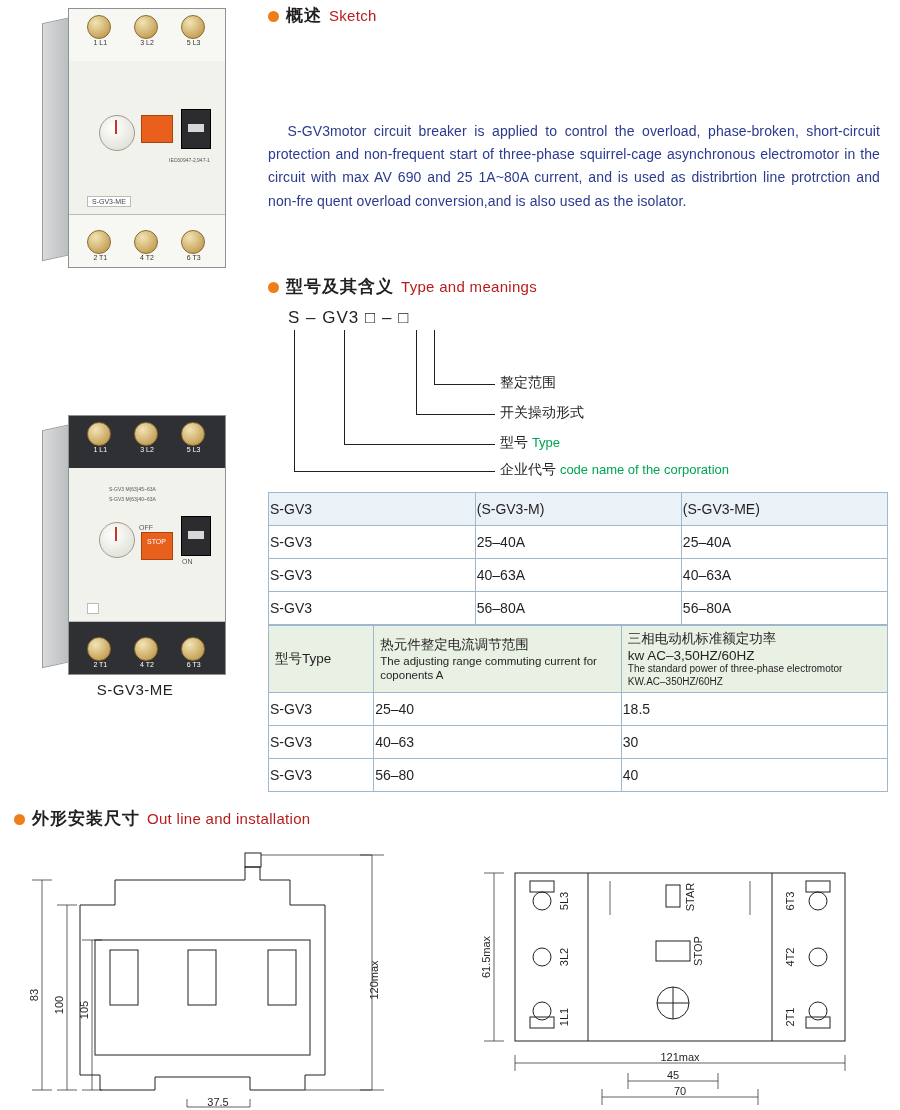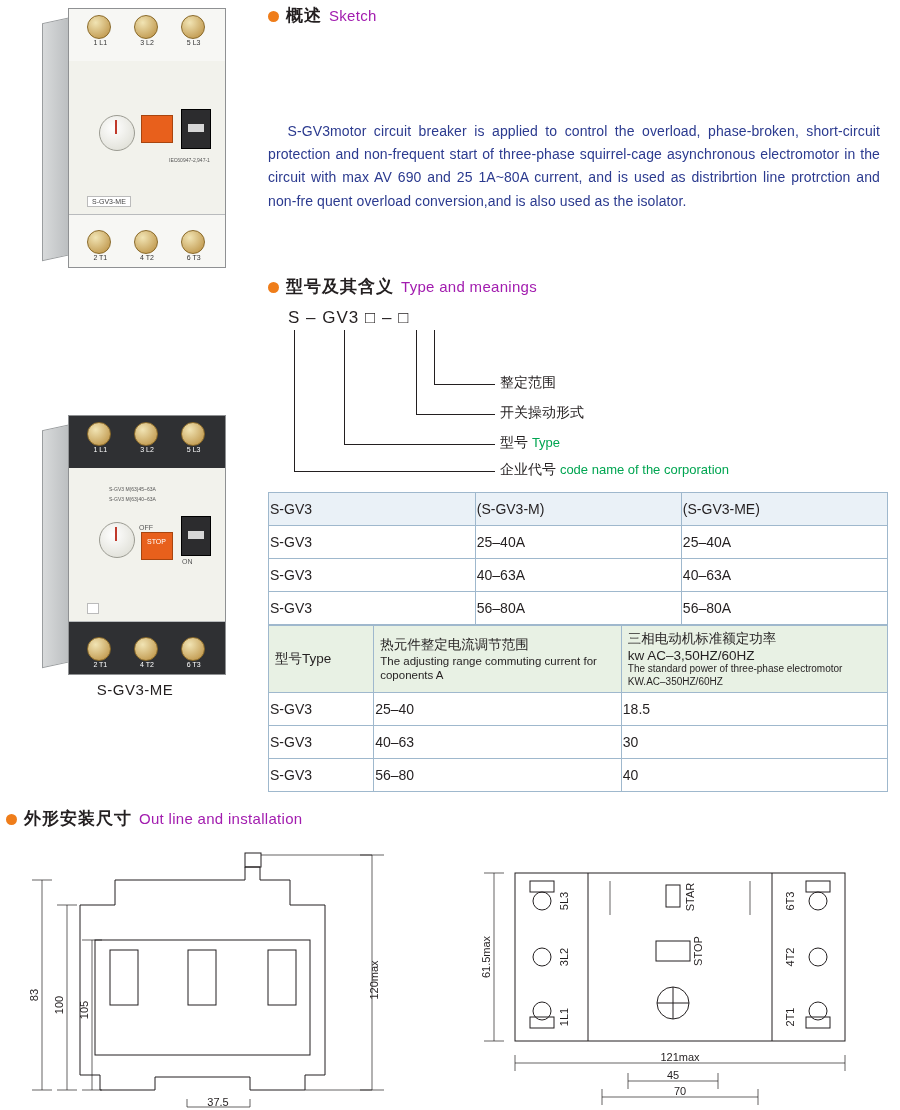--- a/index.html
+++ b/index.html
@@ -160,27 +160,27 @@
     flex: none;
   }
   .sec-cn {
     font-size: 17px;
     font-weight: bold;
     color: #231f20;
     letter-spacing: 1px;
   }
   .sec-en {
     font-size: 15px;
-    color: #a21caf;
+    color: #b91c1c;
     letter-spacing: 0.3px;
   }
 
   #sketch-head { left: 268px; top: 4px; }
   #type-head   { left: 268px; top: 275px; }
-  #outline-head{ left: 6px;  top: 807px; }
+  #outline-head{ left: 14px;  top: 807px; }
 
   .para {
     position: absolute;
     width: 612px;
     left: 268px;
     font-size: 14.5px;
     line-height: 1.62;
     text-align: justify;
     color: #231f20;
   }

